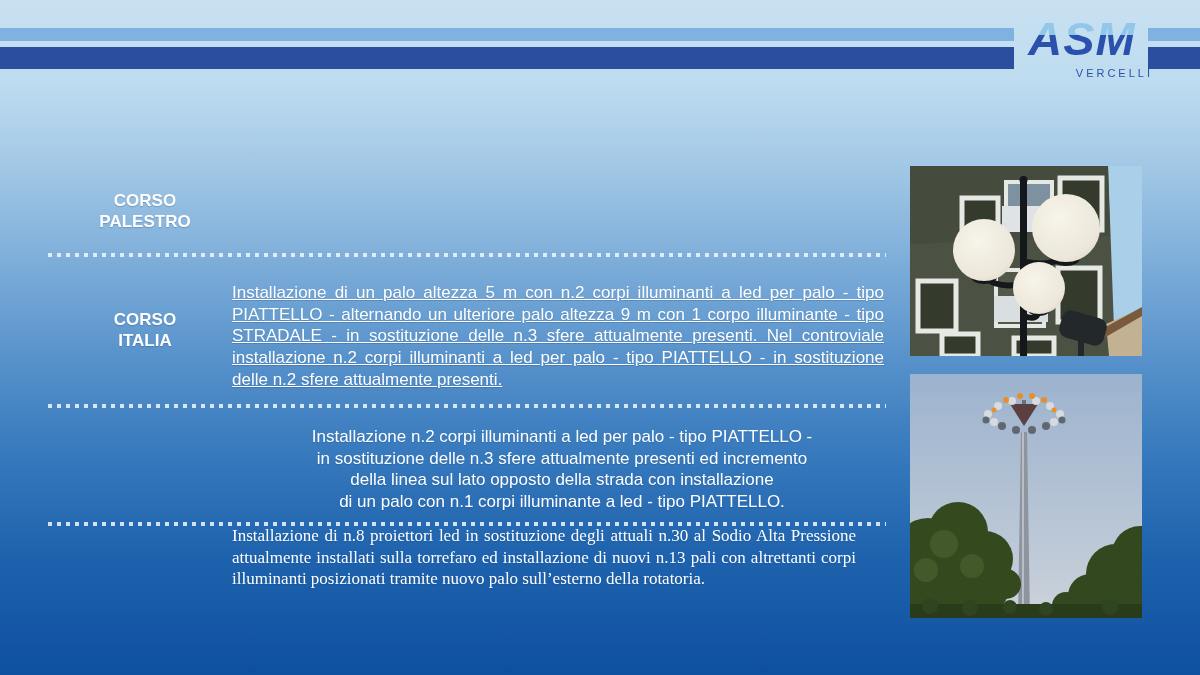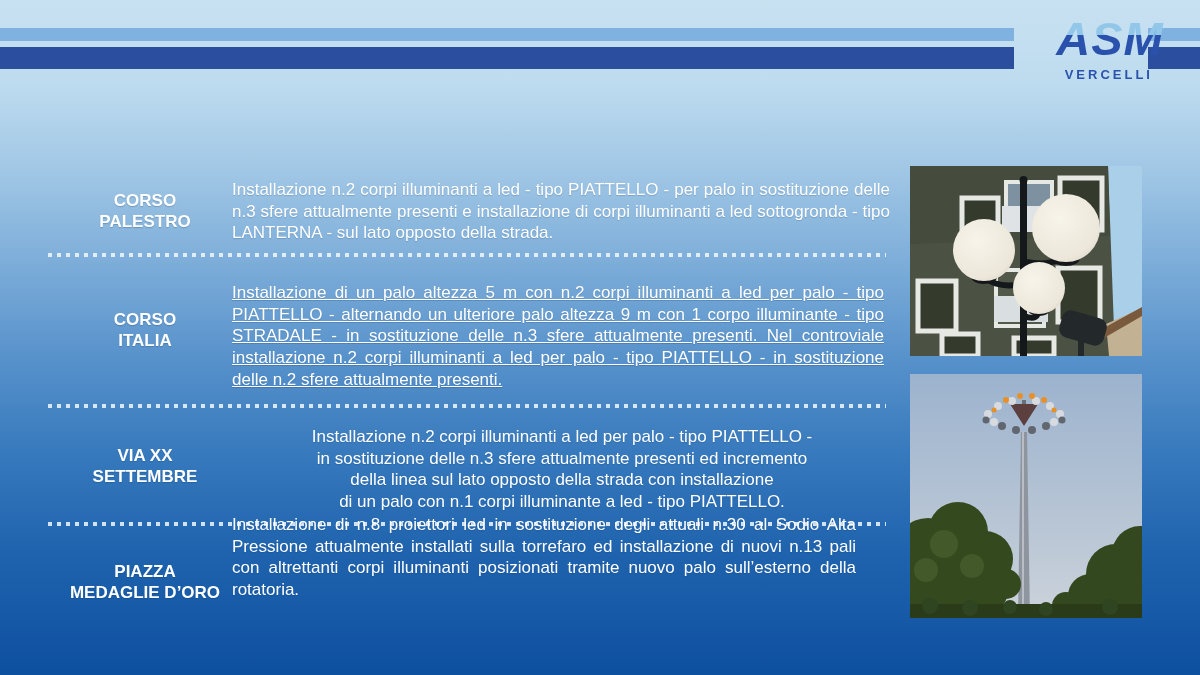--- a/index.html
+++ b/index.html
@@ -11,50 +11,50 @@
     position:relative;width:1200px;height:675px;overflow:hidden;
     background:linear-gradient(180deg,#c8e1f1 0%,#bedcef 12%,#a4c9e6 24%,
       #7fafda 38%,#5590ca 54%,#3578bc 68%,#1f63ae 82%,#0e50a0 100%);
   }
   .stripe{position:absolute;}
   .stripe-light{top:28px;height:13px;background:#7fb2e0;}
   .stripe-dark{top:47px;height:22px;background:#2b4f9e;}
   .seg-left{left:0;width:1014px;}
   .seg-right{left:1148px;width:52px;}
   .logo-asm{
-    position:absolute;left:1042px;top:14px;width:136px;text-align:center;
+    position:absolute;left:1014px;top:14px;width:136px;text-align:center;
     font-size:47px;line-height:1.05;font-weight:bold;font-style:italic;
     letter-spacing:1px;
     background:linear-gradient(180deg,#93c7ea 0%,#93c7ea 42%,#2a52ad 42%,#2a52ad 100%);
     -webkit-background-clip:text;background-clip:text;color:transparent;
   }
   .logo-sub{
     position:absolute;left:1038px;top:67px;width:115px;text-align:right;
-    font-size:13px;font-weight:bold;letter-spacing:3px;color:#2a52ad;
+    font-size:11px;font-weight:normal;letter-spacing:3px;color:#2a52ad;
   }
   .title-wrap{position:absolute;left:0;top:86px;width:1200px;text-align:center;}
   .title{
     display:inline-block;font-size:34px;font-weight:bold;color:#1c4497;
     transform:scaleX(0.80);transform-origin:center;white-space:nowrap;
     letter-spacing:0.5px;
   }
   .sec-label{
     position:absolute;left:52px;width:186px;text-align:center;
     color:#ffffff;font-weight:bold;font-size:17px;line-height:21px;
     white-space:pre-line;text-shadow:0 1px 1px rgba(20,50,90,.25);
   }
   .sec-text{
     position:absolute;left:232px;color:#ffffff;font-size:17px;line-height:21.7px;
     text-align:justify;text-shadow:0 1px 1px rgba(20,50,90,.2);
   }
   .sec-text.preline{white-space:pre-line;text-align:center;}
   .t1{top:179px;width:658px;}
   .t2{top:282px;width:652px;text-decoration:underline;}
   .t3{top:426px;width:660px;}
-  .t4{top:514px;width:624px;}
+  .t4{top:525px;width:624px;font-family:Liberation Serif, serif;}
   .l1{top:190px;} .l2{top:309px;} .l3{top:445px;} .l4{top:561px;}
   .dotted-sep{
     position:absolute;left:48px;width:838px;height:4px;
     background:repeating-linear-gradient(90deg,rgba(240,248,255,.85) 0 4px,rgba(240,248,255,0) 4px 9px);
   }
   .s1{top:253px;} .s2{top:404px;} .s3{top:522px;}
   .photo{position:absolute;left:910px;width:232px;display:block;}
   .p1{top:166px;height:190px;}
   .p2{top:374px;height:244px;}
 </style>
@@ -67,38 +67,33 @@
   <div class="stripe stripe-light seg-right"></div>
   <div class="stripe stripe-dark seg-left"></div>
   <div class="stripe stripe-dark seg-right"></div>
 
   <div class="logo-asm">ASM</div>
   <div class="logo-sub">VERCELLI</div>
 
 
   <div class="sec-label l1">CORSO
 PALESTRO</div>
-  <div class="sec-text t1">Installazione n.2 corpi illuminanti a led - tipo PIATTELLO - per palo in sostituzione delle n.3 sfere attualmente presenti e installazione di corpi illuminanti a led sottogronda - tipo LANTERNA - sul lato opposto della strada.</div>
   <div class="dotted-sep s1"></div>
 
   <div class="sec-label l2">CORSO
 ITALIA</div>
   <div class="sec-text t2">Installazione di un palo altezza 5 m con n.2 corpi illuminanti a led per palo - tipo PIATTELLO - alternando un ulteriore palo altezza 9 m con 1 corpo illuminante - tipo STRADALE - in sostituzione delle n.3 sfere attualmente presenti. Nel controviale installazione n.2 corpi illuminanti a led per palo - tipo PIATTELLO - in sostituzione delle n.2 sfere attualmente presenti.</div>
   <div class="dotted-sep s2"></div>
 
-  <div class="sec-label l3">VIA XX
-SETTEMBRE</div>
   <div class="sec-text t3 preline">Installazione n.2 corpi illuminanti a led per palo - tipo PIATTELLO -
 in sostituzione delle n.3 sfere attualmente presenti ed incremento
 della linea sul lato opposto della strada con installazione
 di un palo con n.1 corpi illuminante a led - tipo PIATTELLO.</div>
   <div class="dotted-sep s3"></div>
 
-  <div class="sec-label l4">PIAZZA
-MEDAGLIE D’ORO</div>
   <div class="sec-text t4">Installazione di n.8 proiettori led in sostituzione degli attuali n.30 al Sodio Alta Pressione attualmente installati sulla torrefaro ed installazione di nuovi n.13 pali con altrettanti corpi illuminanti posizionati tramite nuovo palo sull’esterno della rotatoria.</div>
 
   <svg class="photo p1" viewBox="0 0 232 190" xmlns="http://www.w3.org/2000/svg">
     <defs>
       <radialGradient id="globeG" cx="40%" cy="35%" r="80%">
         <stop offset="0%" stop-color="#f7f4ea"></stop>
           <stop offset="75%" stop-color="#ece7da"></stop>
           <stop offset="100%" stop-color="#d8d2c2"></stop>
       </radialGradient>
     </defs>

